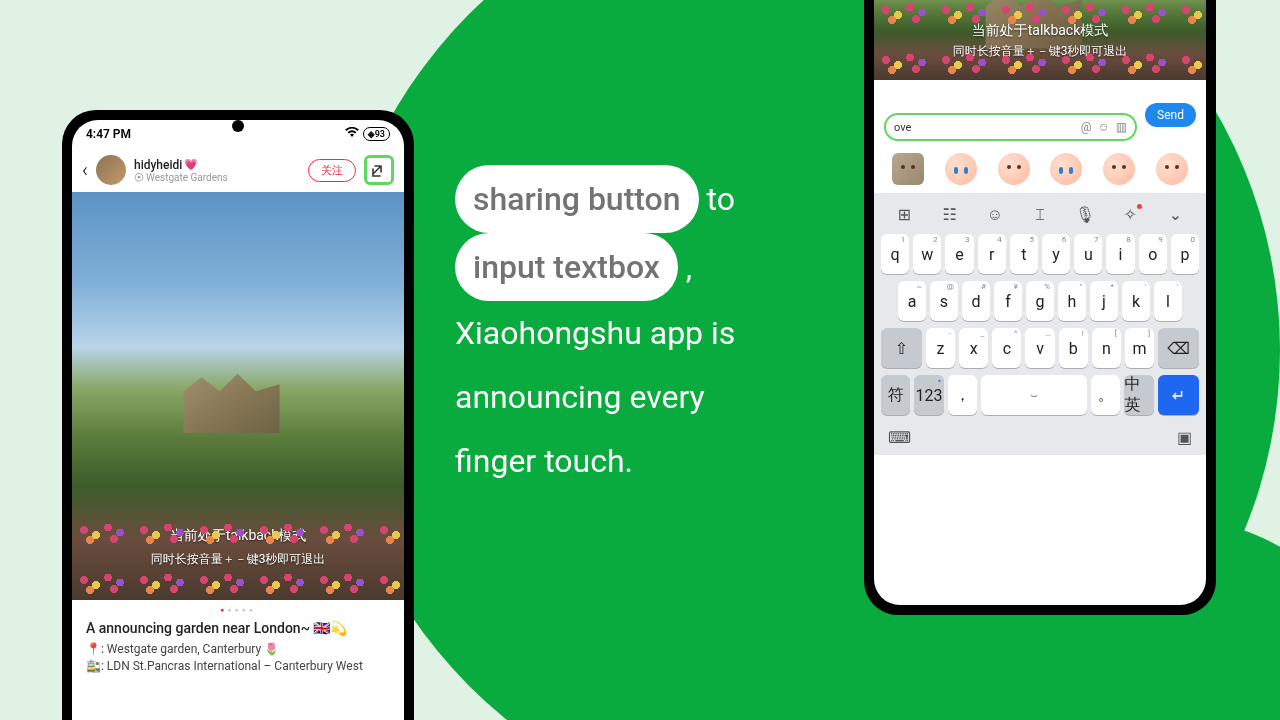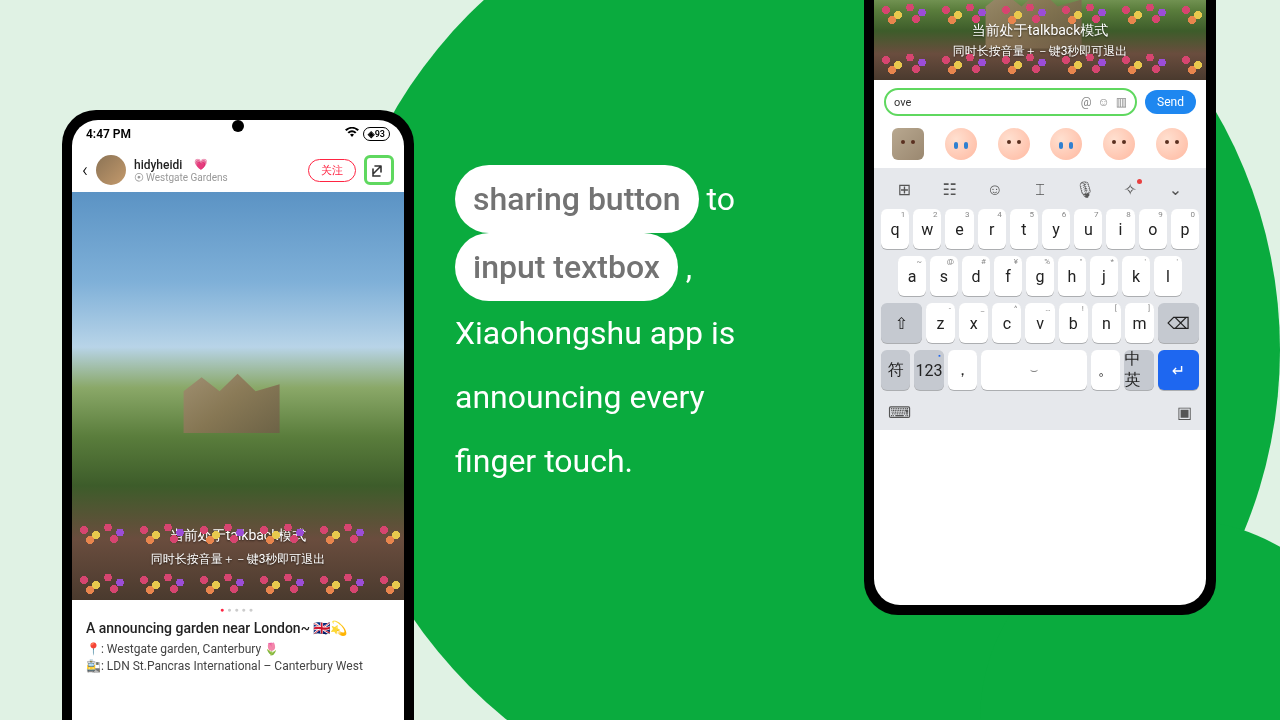--- a/index.html
+++ b/index.html
@@ -22,21 +22,21 @@
   .statusbar { height: 28px; display: flex; align-items: center; justify-content: space-between; padding: 12px 14px; font-size: 12px; font-weight: 600; color: #000; }
   .statusbar .right { display: flex; align-items: center; gap: 4px; }
   .notch { position: absolute; top: 10px; left: 50%; transform: translateX(-50%); width: 12px; height: 12px; background: #000; border-radius: 50%; z-index: 10;}
   .battery-pill { border: 1px solid #000; border-radius: 8px; padding: 0 4px; font-size: 9px; display: flex; align-items: center; height: 14px; }
 
   
   .app-header { display: flex; align-items: center; padding: 4px 10px; gap: 8px; height: 44px; }
   .app-header .back { font-size: 20px; font-weight: 300; }
   .avatar { width: 30px; height: 30px; border-radius: 50%; background: linear-gradient(135deg,#8b7355,#c49a6c); }
   .user-col { display: flex; flex-direction: column; font-size: 11px; flex: 1; }
-  .username { font-weight: 500; color: #222; font-size: 12px; display: flex; align-items: center; gap: 12px; }
+  .username { font-weight: 500; color: #222; font-size: 12px; display: flex; align-items: center; gap: 2px; }
   .location { color: #999; font-size: 10px; display: flex; align-items: center; gap: 2px; }
   .follow-btn { border: 1px solid #ff2442; color: #ff2442; background: #fff; border-radius: 999px; padding: 3px 12px; font-size: 11px; }
   .share-btn { width: 30px; height: 30px; border: 3px solid #5fd85f; border-radius: 6px; display: flex; align-items: center; justify-content: center; font-size: 15px; }
 
   
   .photo { position: relative; height: 408px; background: linear-gradient(to bottom, #5b93c4 0%, #7fb0d8 22%, #b8d4e8 38%, #8aa868 48%, #5a7d3c 60%, #3d5c2a 72%, #6a4d3e 85%, #4a3a2e 100%); overflow: hidden; }
   .photo::before { content:''; position:absolute; top:42%; left:30%; width:120px; height:70px; background: linear-gradient(135deg,#a89078,#8b7355,#6b5a45); clip-path: polygon(10% 100%, 10% 40%, 25% 20%, 40% 40%, 55% 15%, 70% 40%, 90% 30%, 90% 100%); opacity:0.85; }
   .photo::after { content:''; position:absolute; bottom:0; left:0; right:0; height:100px; background: radial-gradient(circle at 20% 60%, #d64570 4px, transparent 4px), radial-gradient(circle at 40% 70%, #e8c94d 4px, transparent 4px), radial-gradient(circle at 60% 55%, #d64570 4px, transparent 4px), radial-gradient(circle at 80% 65%, #9b4dd6 4px, transparent 4px), radial-gradient(circle at 30% 80%, #e8854d 4px, transparent 4px), radial-gradient(circle at 70% 78%, #d64570 4px, transparent 4px); background-size: 60px 50px; }
   .photo .overlay-text { position: absolute; bottom: 55px; left: 0; right: 0; text-align: center; color: #fff; font-size: 14px; text-shadow: 0 1px 2px rgba(0,0,0,0.6); }
   .photo .overlay-text2 { position: absolute; bottom: 32px; left: 0; right: 0; text-align: center; color: #fff; font-size: 12px; text-shadow: 0 1px 2px rgba(0,0,0,0.6); }
@@ -46,21 +46,21 @@
   
   .post-title { padding: 0 14px 6px; font-size: 14px; font-weight: 500; color: #222; }
   .post-line { padding: 0 14px 3px; font-size: 12px; color: #444; }
 
   
   .photo-right { height: 175px; }
   .photo-right .overlay-text { bottom: 40px; }
   .photo-right .overlay-text2 { bottom: 20px; }
   
   .comment-bar { display: flex; align-items: center; gap: 8px; padding: 8px 10px; background: #fff; }
-  .comment-input { flex: 1; border: 2px solid #5fd85f; border-radius: 999px; height: 28px; display: flex; align-items: center; padding: 0 8px; font-size: 11px; color: #333; justify-content: space-between; }
+  .comment-input { flex: 1; border: 2px solid #5fd85f; border-radius: 999px; height: 28px; display: flex; align-items: center; padding: 0 8px; font-size: 11px; color: #333; justify-content: space-between; margin-top: 25px; }
   .comment-input .icons { display: flex; gap: 6px; color: #888; font-size: 12px; }
   .send-btn { background: #1e87f0; color: #fff; border-radius: 999px; padding: 5px 12px; font-size: 12px; }
 
   .emoji-row { display: flex; justify-content: space-around; padding: 4px 8px 8px; }
   .emoji-item { width: 32px; height: 32px; border-radius: 50%; background: radial-gradient(circle at 35% 35%, #ffe0d0, #ffb8a0); position: relative; }
   .emoji-item::before, .emoji-item::after { content:''; position:absolute; width:4px; height:4px; background:#5a3020; border-radius:50%; top:12px; }
   .emoji-item::before { left:9px; } .emoji-item::after { right:9px; }
   .emoji-item.cry::before, .emoji-item.cry::after { background:#3080d0; height:7px; border-radius:2px; top:14px; }
   .emoji-item.sq { border-radius: 6px; background: linear-gradient(135deg,#b8a890,#9a8870); }
 

